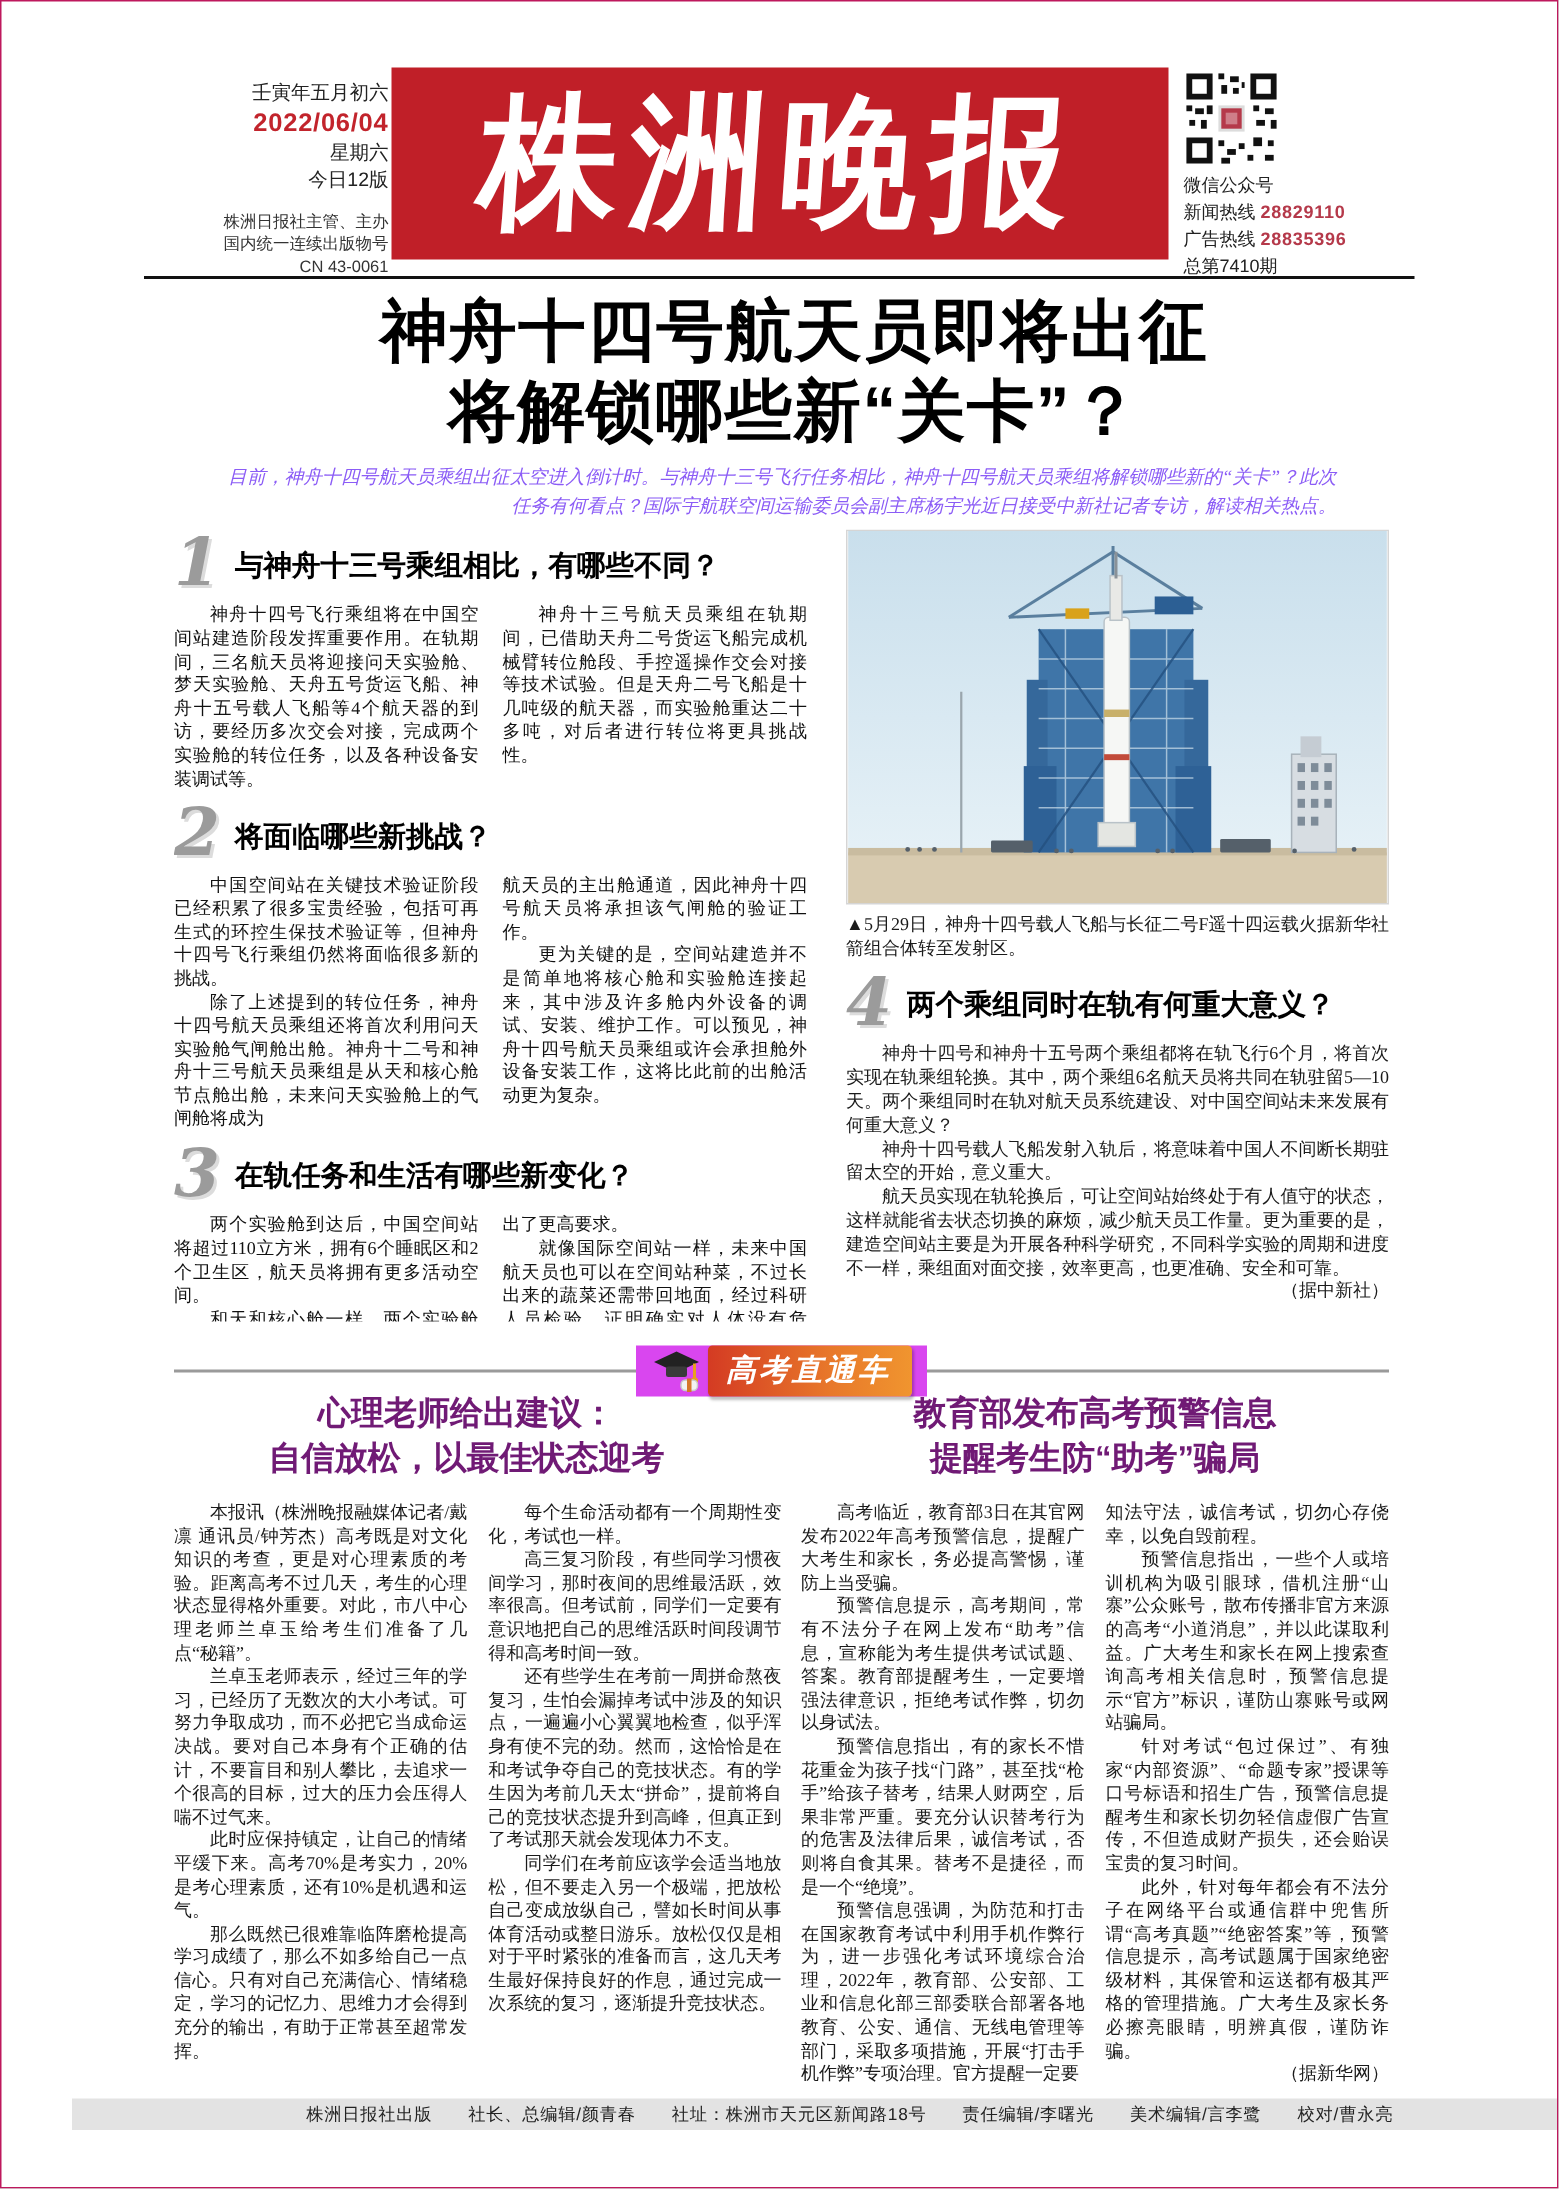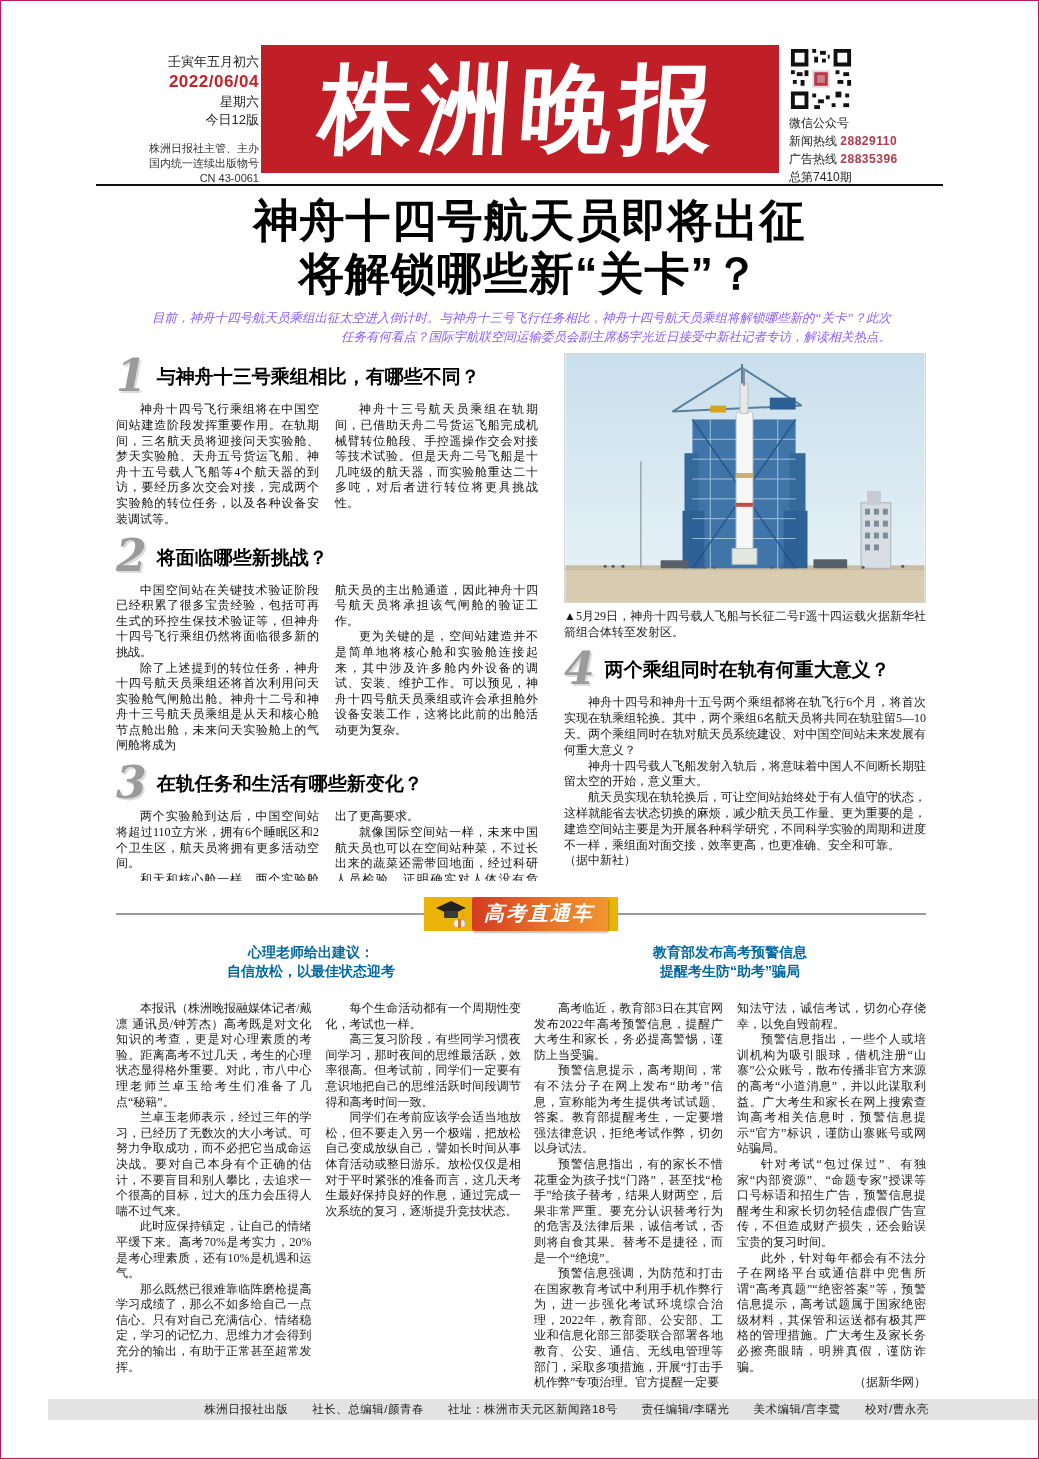--- a/index.html
+++ b/index.html
@@ -68,41 +68,41 @@
     font-size:12px; line-height:15.6px; text-align:justify; text-indent:2em; color:#111;
   }
   .noindent-first p:first-child { text-indent:0; }
   .sec { margin-bottom:10px; }
 
   
   .photo { width:362px; height:250px; display:block; border:1px solid #d5d5d5; }
   .caption { margin-top:5px; font-size:12px; line-height:16px; text-align:justify; }
   .caption .credit { float:right; }
   .sec4-body p { font-size:12px; line-height:15.8px; text-align:justify; text-indent:2em; }
-  .sec4-credit { font-size:12px; line-height:15.8px; }
+  .sec4-credit { text-align:right; font-size:12px; line-height:15.8px; }
 
   
   .banner {
     position:absolute; left:115px; top:893px; width:810px; height:40px;
     display:flex; align-items:center; justify-content:center;
   }
   .banner .line { position:absolute; left:0; right:0; top:19px; border-top:2px solid #9a9a9a; }
-  .badge-wrap { position:relative; background:#eab308; padding:0 10px; display:flex; align-items:center; gap:4px; }
+  .badge-wrap { position:relative; background:#d946ef; padding:0 10px; display:flex; align-items:center; gap:4px; }
   .badge {
     background:linear-gradient(90deg,#d43b23,#e8782a 60%,#f0952f);
     color:#fff; font-family:"Liberation Sans","DejaVu Sans",sans-serif;
     font-weight:bold; font-style:italic; font-size:20px; padding:3px 14px 4px 12px;
     border-radius:3px; letter-spacing:2px; box-shadow:1px 2px 2px rgba(0,0,0,.25);
   }
 
   
   .article-title {
     position:absolute; top:926px; text-align:center;
     font-family:"Liberation Sans","DejaVu Sans",sans-serif;
-    font-weight:900; font-size:14px; line-height:1.35; color:#0369a1;margin-top:16px;
+    font-weight:900; font-size:22px; line-height:1.35; color:#701a75;
   }
   .article-title.left { left:115px; width:390px; }
   .article-title.right { left:533px; width:392px; }
   .article-body { position:absolute; top:1000px; height:392px; overflow:hidden; }
   .article-body.left { left:115px; width:405px; }
   .article-body.right { left:533px; width:392px; }
   .article-body .two-col { gap:14px; height:100%; }
   .article-body p { font-size:12px; line-height:15.6px; text-align:justify; text-indent:2em; }
   .article-credit { text-align:right; font-size:12px; line-height:15.6px; }
 
@@ -374,20 +374,21 @@
     <div class="two-col">
       <div class="col">
           <p>本报讯（株洲晚报融媒体记者/戴凛 通讯员/钟芳杰）高考既是对文化知识的考查，更是对心理素质的考验。距离高考不过几天，考生的心理状态显得格外重要。对此，市八中心理老师兰卓玉给考生们准备了几点“秘籍”。</p>
           <p>兰卓玉老师表示，经过三年的学习，已经历了无数次的大小考试。可努力争取成功，而不必把它当成命运决战。要对自己本身有个正确的估计，不要盲目和别人攀比，去追求一个很高的目标，过大的压力会压得人喘不过气来。</p>
           <p>此时应保持镇定，让自己的情绪平缓下来。高考70%是考实力，20%是考心理素质，还有10%是机遇和运气。</p>
           <p>那么既然已很难靠临阵磨枪提高学习成绩了，那么不如多给自己一点信心。只有对自己充满信心、情绪稳定，学习的记忆力、思维力才会得到充分的输出，有助于正常甚至超常发挥。</p>
         </div>
       <div class="col">
           <p>每个生命活动都有一个周期性变化，考试也一样。</p>
           <p>高三复习阶段，有些同学习惯夜间学习，那时夜间的思维最活跃，效率很高。但考试前，同学们一定要有意识地把自己的思维活跃时间段调节得和高考时间一致。</p>
+          <p>还有些学生在考前一周拼命熬夜复习，生怕会漏掉考试中涉及的知识点，一遍遍小心翼翼地检查，似乎浑身有使不完的劲。然而，这恰恰是在和考试争夺自己的竞技状态。有的学生因为考前几天太“拼命”，提前将自己的竞技状态提升到高峰，但真正到了考试那天就会发现体力不支。</p>
           <p>同学们在考前应该学会适当地放松，但不要走入另一个极端，把放松自己变成放纵自己，譬如长时间从事体育活动或整日游乐。放松仅仅是相对于平时紧张的准备而言，这几天考生最好保持良好的作息，通过完成一次系统的复习，逐渐提升竞技状态。</p>
         </div>
     </div>
   </div>
   <div class="article-body right">
     <div class="two-col">
       <div class="col">
           <p>高考临近，教育部3日在其官网发布2022年高考预警信息，提醒广大考生和家长，务必提高警惕，谨防上当受骗。</p>
           <p>预警信息提示，高考期间，常有不法分子在网上发布“助考”信息，宣称能为考生提供考试试题、答案。教育部提醒考生，一定要增强法律意识，拒绝考试作弊，切勿以身试法。</p>
           <p>预警信息指出，有的家长不惜花重金为孩子找“门路”，甚至找“枪手”给孩子替考，结果人财两空，后果非常严重。要充分认识替考行为的危害及法律后果，诚信考试，否则将自食其果。替考不是捷径，而是一个“绝境”。</p>

